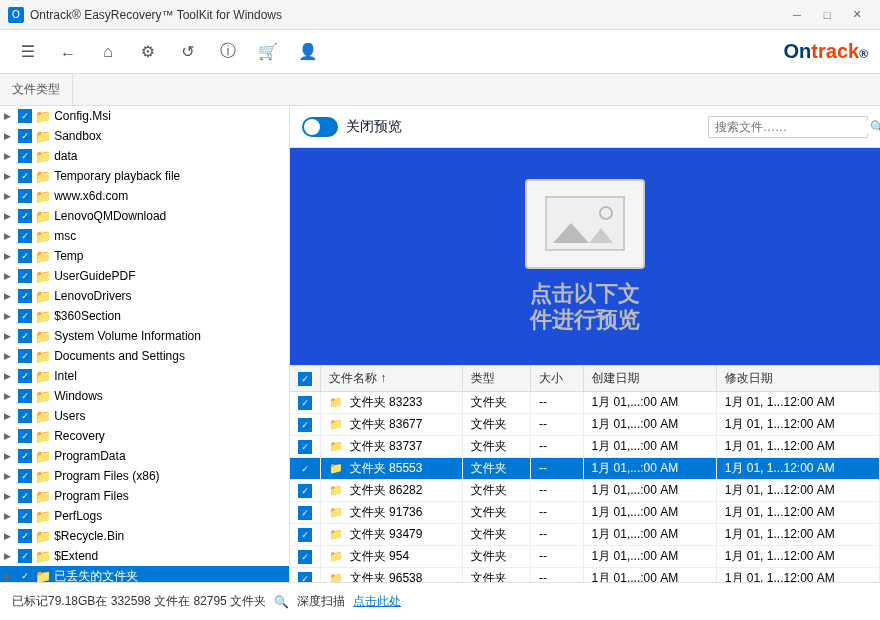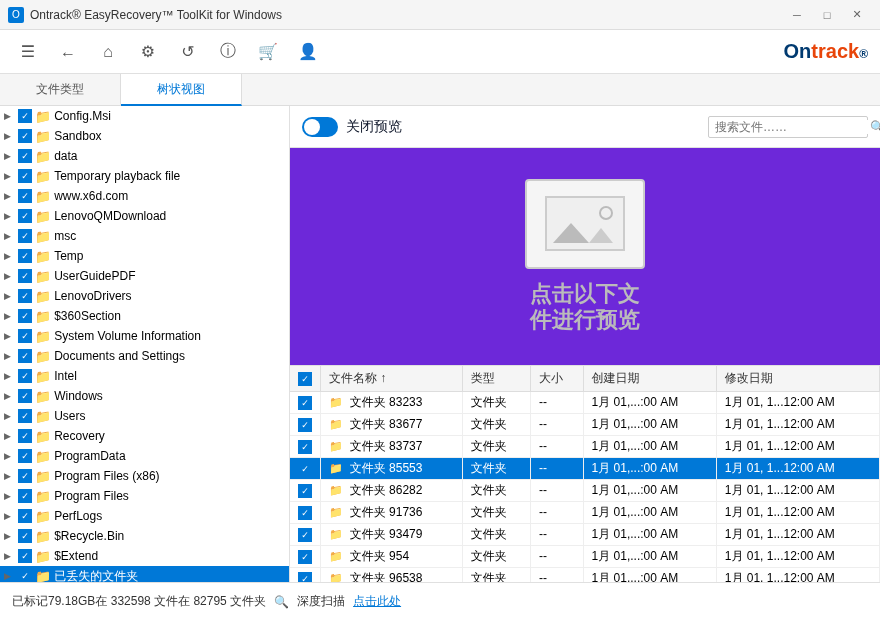--- a/index.html
+++ b/index.html
@@ -37,21 +37,21 @@
     .toolbar-brand { color: #0056a2; font-size: 20px; font-weight: bold; }
 
     
     .tabs {
       display: flex;
       background: #f5f5f5;
       border-bottom: 1px solid #ddd;
       height: 32px;
     }
     .tab {
-      padding: 0 36px;
+      padding: 0 12px;
       height: 32px;
       display: flex;
       align-items: center;
       cursor: pointer;
       font-size: 12px;
       color: #555;
       border-right: 1px solid #ddd;
       border-bottom: 2px solid transparent;
     }
     .tab.active {
@@ -144,21 +144,21 @@
       background: white;
     }
     .search-input { border: none; outline: none; font-size: 12px; flex: 1; color: #999; }
 
     
     .preview-area {
       flex: 1;
       display: flex;
       align-items: center;
       justify-content: center;
-      background: #6d28d9;
+      background: #1d4ed8;
       border-bottom: 1px solid #e0e0e0;
       min-height: 180px;
       position: relative;
     }
     .preview-placeholder {
       display: flex;
       flex-direction: column;
       align-items: center;
       gap: 12px;
     }
@@ -275,21 +275,20 @@
     <button class="toolbar-btn">🛒</button>
     <button class="toolbar-btn">👤</button>
   </div>
   <div class="toolbar-brand">
     <span style="color:#003a70;">On</span><span style="color:#e8450a;">track</span><span style="color:#003a70; font-size:12px;">®</span>
   </div>
 </div>
 
 <div class="tabs">
   <div class="tab">文件类型</div>
-  <div class="tab active">树状视图</div>
 </div>
 
 <div class="main-layout">
 
   <div class="sidebar">
     <div id="tree-container">
         <div class="tree-item" style="padding-left: 4px;">
           <span class="expand-btn">▶</span>
           <span class="cb checked"></span>
           <span class="folder-icon">📁</span>

